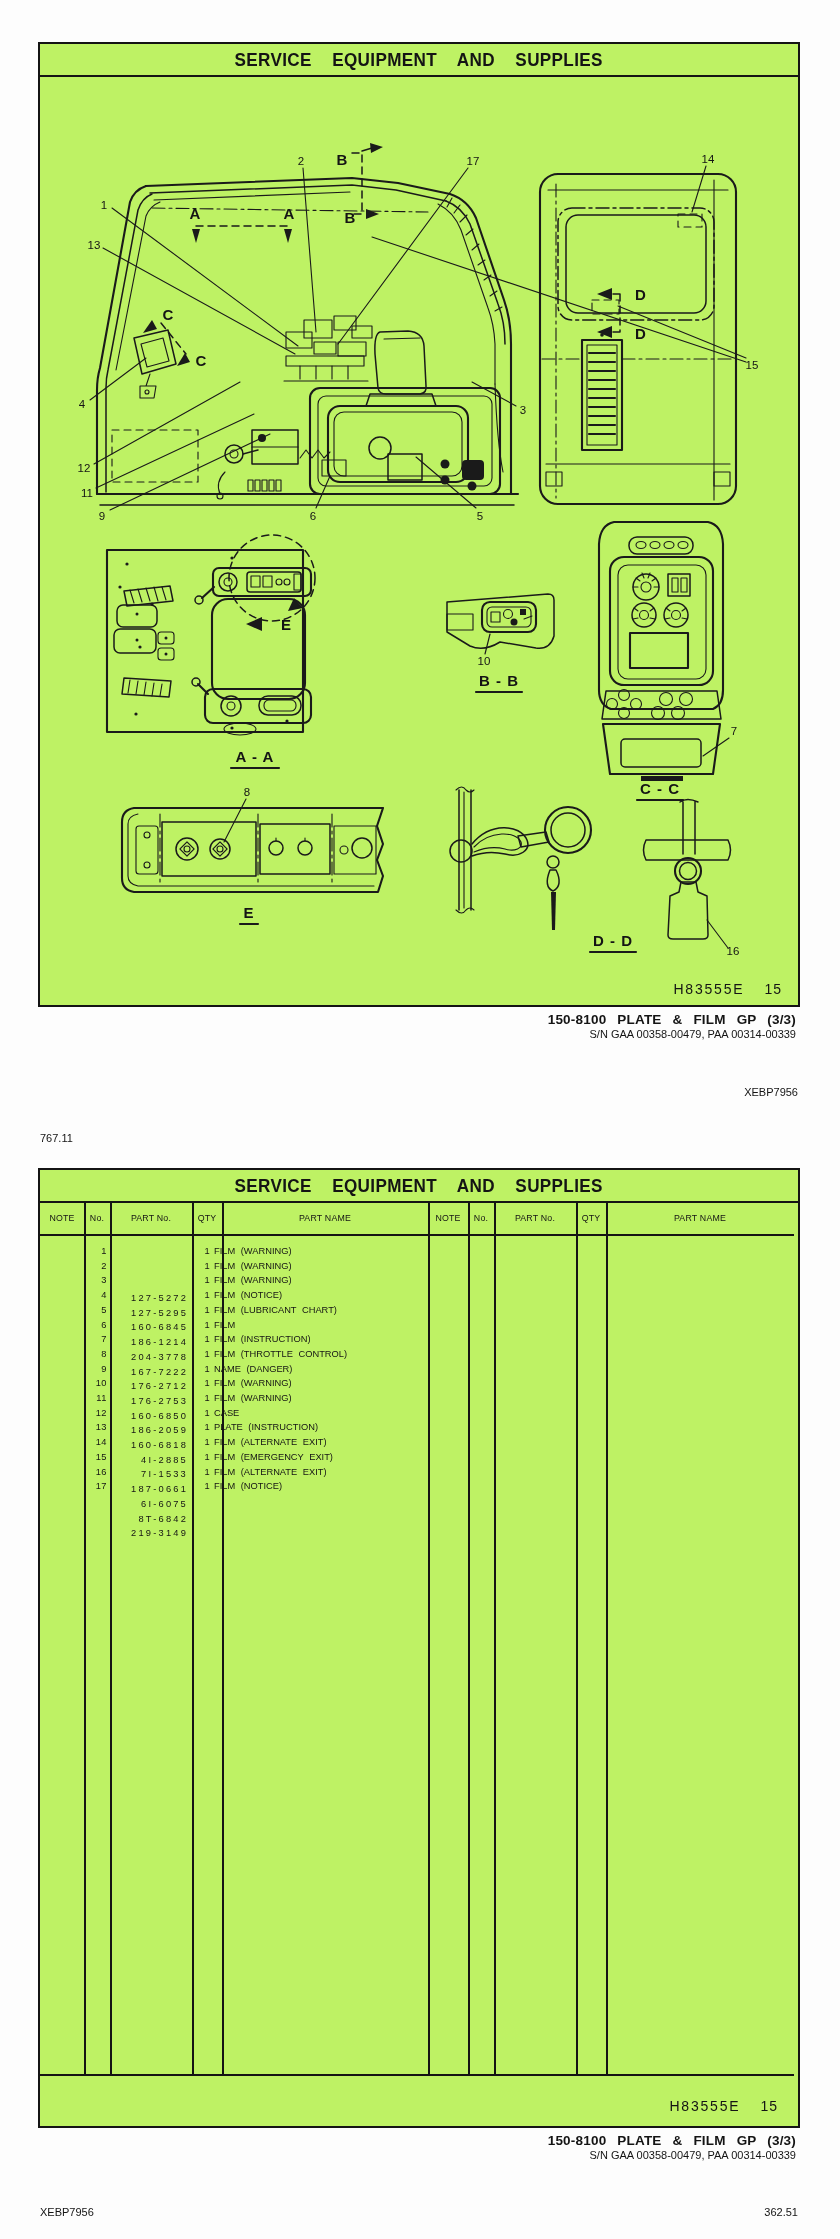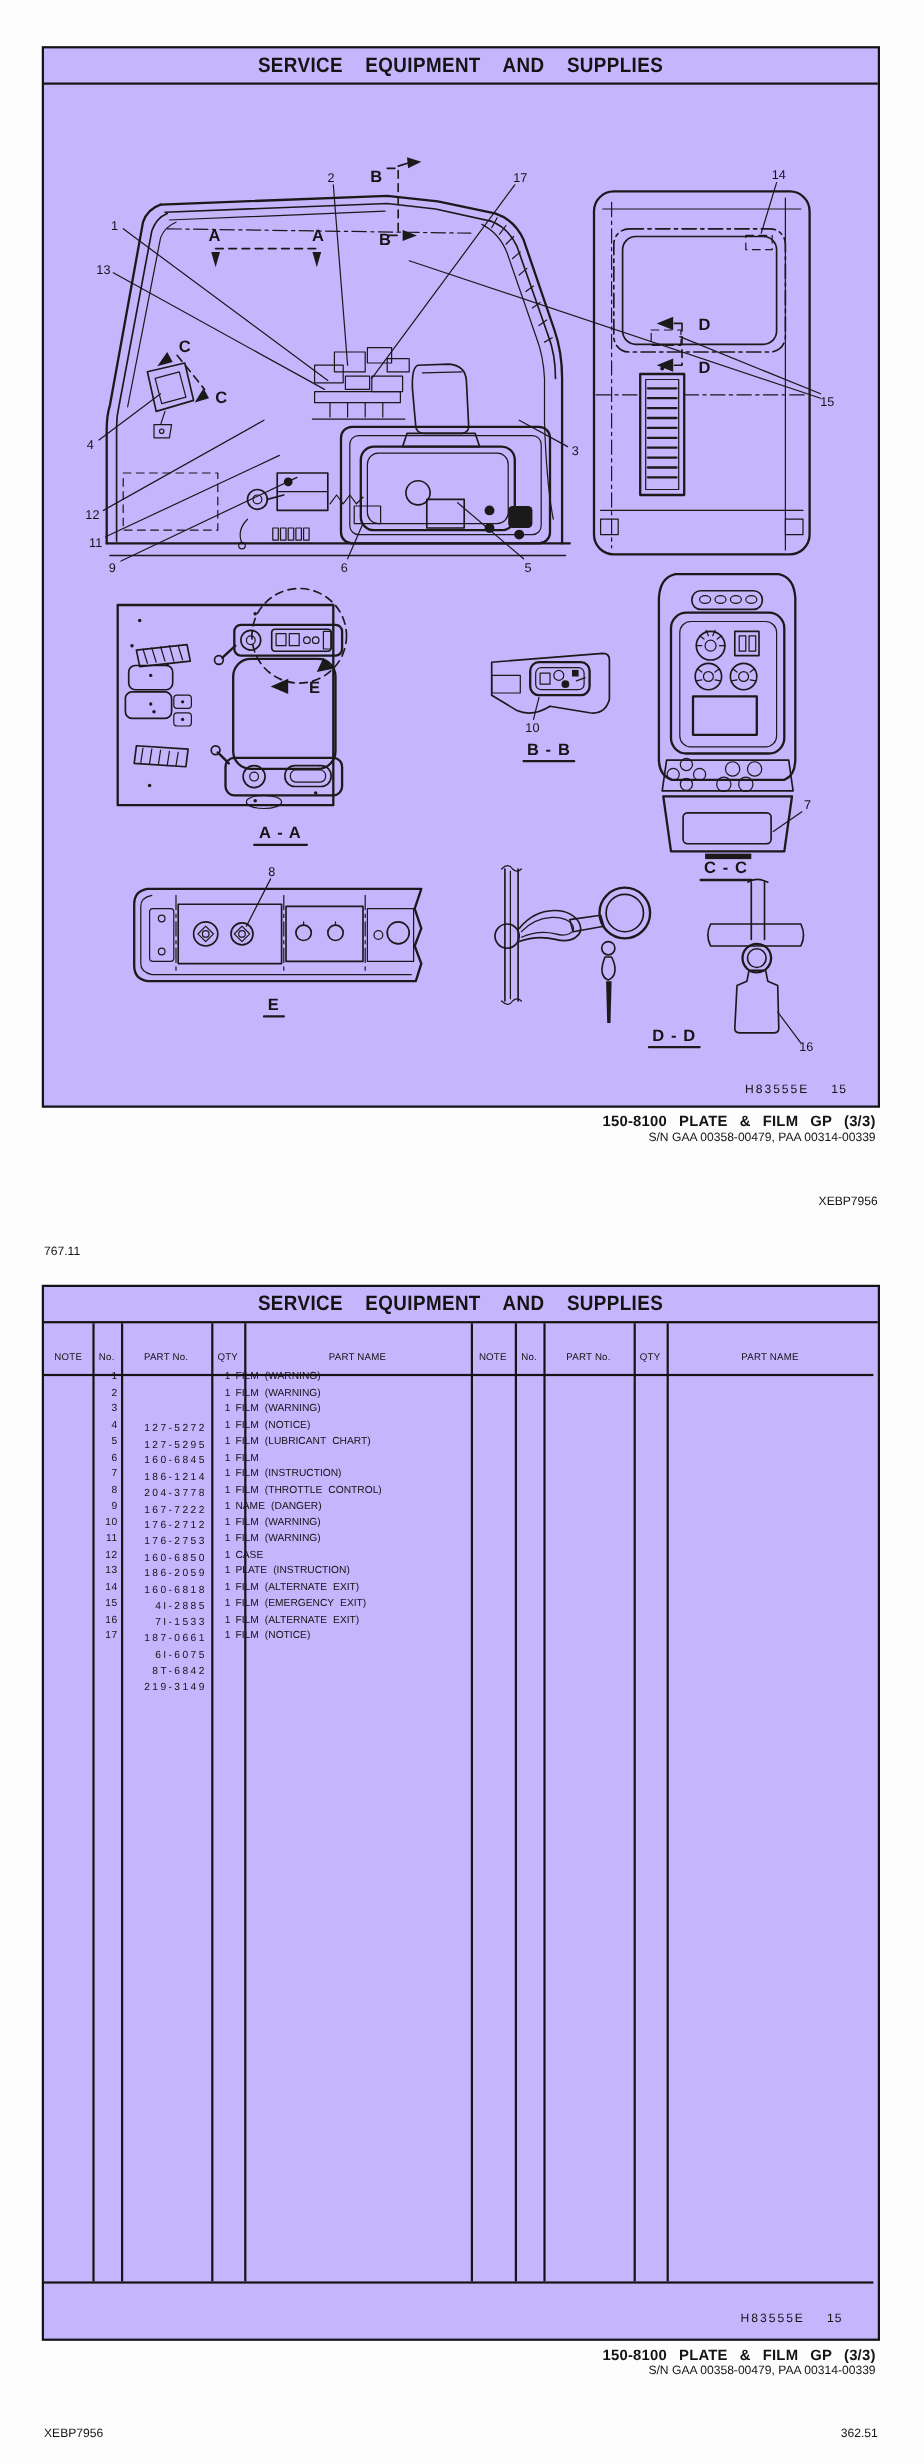--- a/index.html
+++ b/index.html
@@ -1,47 +1,47 @@
 <!DOCTYPE html>
 <html><head>
 <meta charset="utf-8">
 <style>
   html,body{margin:0;padding:0;background:#fdfdfd;}
   body{position:relative;width:840px;height:2239px;font-family:"Liberation Sans",sans-serif;color:#141414;overflow:hidden;}
-  .page{position:absolute;left:38px;width:758px;border:2.2px solid #141414;background:#c4b5fd;}
+  .page{position:absolute;left:38px;width:758px;border:2.2px solid #141414;background:#bef264;}
   #page1{top:42px;height:961px;}
   #page2{top:1168px;height:956px;}
   .title-band{height:31px;border-bottom:2.2px solid #141414;display:flex;align-items:center;justify-content:center;overflow:hidden;}
   .doc-title{font-size:19px;font-weight:bold;word-spacing:17px;letter-spacing:.4px;transform:scaleX(.9);white-space:nowrap;}
   
   #diagram{position:absolute;left:0;top:33px;width:754px;height:922px;}
   svg{display:block;}
   svg *{vector-effect:none;}
   .ln{fill:none;stroke:#1a1a1a;stroke-width:1.5;stroke-linecap:round;stroke-linejoin:round;}
   .thin{stroke-width:1.1;}
   .hv{stroke-width:2.1;}
   .ldr{stroke-width:1.1;}
   .dashed{stroke-dasharray:7 5;}
   .dashdot{stroke-dasharray:13 4 3 4;}
   .fillb{fill:#1a1a1a;stroke:none;}
   svg text{font-family:"Liberation Sans",sans-serif;fill:#141414;}
   .co{font-size:11.5px;}
   .mk{font-size:15px;font-weight:600;}
   .st{font-size:15px;font-weight:600;letter-spacing:1px;}
-  .plate-code{position:absolute;right:28px;bottom:8px;font-size:11px;letter-spacing:1.8px;}
+  .plate-code{position:absolute;right:16px;bottom:8px;font-size:14px;letter-spacing:1.8px;}
   .plate-code .sheet{margin-left:20px;letter-spacing:1px;}
   .caption{position:absolute;left:38px;width:758px;text-align:right;}
   #caption1{top:1012px;} #caption2{top:2133px;}
   .cap-main{font-size:13.5px;font-weight:bold;word-spacing:7px;letter-spacing:.2px;}
   .cap-sn{font-size:11px;margin-top:1px;}
   .pgfoot{position:absolute;font-size:11px;}
   #foot1-left{left:40px;top:1132px;} #foot1-right{right:42px;top:1086px;}
   #foot2-left{left:40px;top:2206px;} #foot2-right{right:42px;top:2206px;}
   
-  .p2-header{position:absolute;top:46px;left:0;width:754px;height:33px;border-bottom:2.2px solid #141414;}
+  .p2-header{position:absolute;top:31px;left:0;width:754px;height:33px;border-bottom:2.2px solid #141414;}
   .hcell{position:absolute;top:0;height:33px;display:flex;align-items:center;justify-content:center;font-size:8.8px;letter-spacing:.2px;}
   .vline{position:absolute;top:33px;width:1.6px;height:871px;background:#141414;}
   .p2-body{position:absolute;top:68px;left:0;width:754px;height:836px;}
   .prow{position:absolute;left:0;width:754px;height:14.7px;}
   .pcell{position:absolute;top:0;font-size:9.3px;line-height:14.7px;white-space:nowrap;}
   .c-no{left:44px;width:23px;text-align:right;letter-spacing:.5px;}
   .c-part{left:72px;width:76px;text-align:right;letter-spacing:2.2px;margin-top:47px;}
   .c-qty{left:152px;width:30px;text-align:center;}
   .c-name{left:174px;word-spacing:3px;}
   .p2-footer{position:absolute;top:904px;left:0;width:754px;height:48px;border-top:2.2px solid #141414;}

